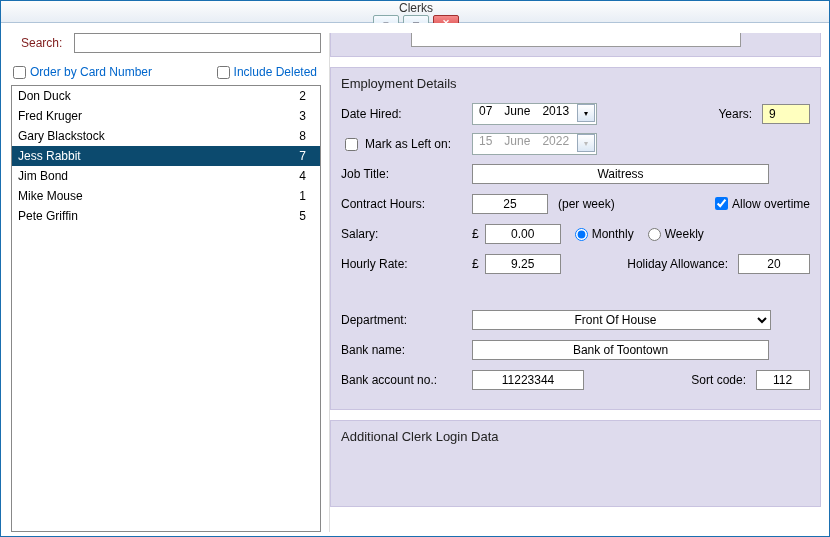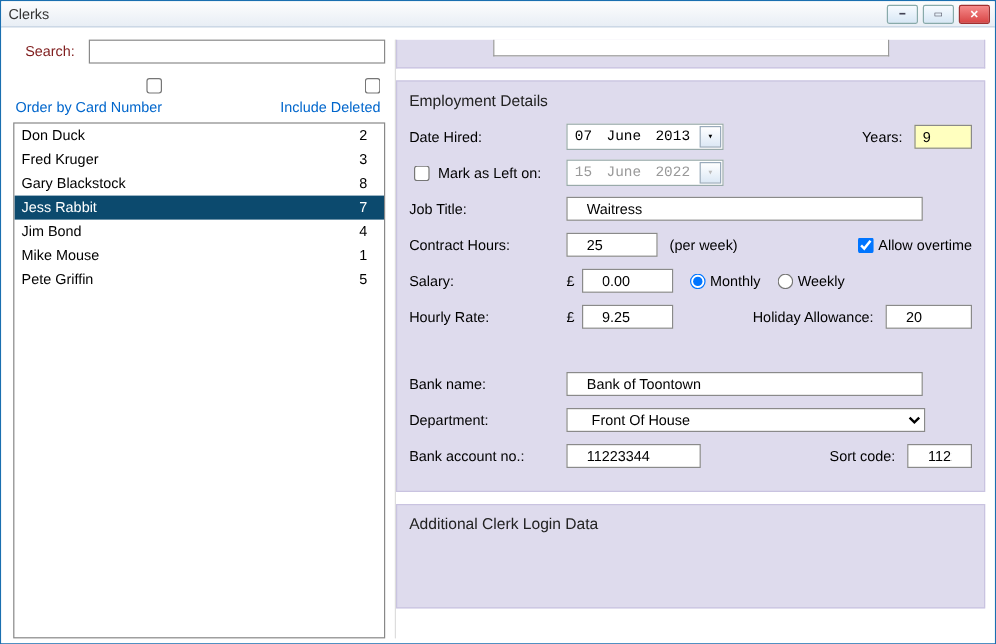--- a/index.html
+++ b/index.html
@@ -17,20 +17,21 @@
   }
   .titlebar {
     height: 22px;
     background: linear-gradient(#fdfdfd, #e8eef5);
     border-bottom: 1px solid #b0c4d8;
     display: flex;
     align-items: center;
     padding: 0 4px 0 6px;
     font-size: 12px;
     color: #333;
+    flex-direction: column;
   }
   .titlebar .title { flex: 1; }
   .titlebar .win-btns { display: flex; gap: 4px; }
   .win-btn {
     width: 26px; height: 16px;
     border: 1px solid #8aa;
     background: linear-gradient(#f7fbff, #d7e7f5);
     border-radius: 2px;
     display: flex; align-items: center; justify-content: center;
     font-size: 8px; color: #445;
@@ -76,21 +77,21 @@
     background: #f3f3f3;
     padding: 2px 4px;
   }
   .filter-row {
     display: flex;
     align-items: center;
     justify-content: space-between;
     padding: 0 4px 6px 2px;
     color: #0066cc;
   }
-  .filter-row label { display: flex; gap: 4px; cursor: pointer; flex-direction: column; }
+  .filter-row label { display: flex; align-items: center; gap: 4px; cursor: pointer; }
   .filter-row input[type=checkbox] { margin: 0; }
   .list-box {
     flex: 1;
     border: 1px solid #888;
     background: #fff;
     overflow-y: auto;
   }
   .list-row {
     display: flex;
     justify-content: space-between;
@@ -152,54 +153,53 @@
     color: #000;
   }
   .tiny-lbl { margin: 0 4px; }
   input[type=text], select {
     height: 20px;
     border: 1px solid #8a8a8a;
     padding: 1px 16px;
     font-family: inherit;
     font-size: 12px;
     background: #fff;
+    text-align: center;
   }
   .wide-input { width: 297px; }
   .num-input { width: 76px; text-align: left; }
   .sm-input { width: 72px; }
   .date-picker {
     display: flex;
-    align-items: center;
     gap: 0;
     border: 1px solid #9aa;
     background: #fff;
     height: 22px;
     padding: 0 0 0 2px;
-    font-family: Liberation Mono, monospace;
   }
   .date-picker.disabled { color: #999; }
   .date-picker span { padding: 0 8px 0 4px; }
   .date-picker .dp-btn {
     width: 18px; height: 18px;
     border: 1px solid #9ab;
     background: linear-gradient(#fff,#dce8f5);
     display:flex;align-items:center;justify-content:center;
     margin-right: 1px;
     cursor: pointer;
     font-size: 8px;
   }
   .date-picker.disabled .dp-btn { color:#bbb; }
   .years-box {
     background: #ffffbf;
     border: 1px solid #8a8a8a;
     width: 48px; height: 20px;
     padding: 1px 6px;
     display:flex;align-items:center;
   }
-  .chk { display:flex; align-items:flex-end; gap:4px; }
+  .chk { display:flex; align-items:flex-start; gap:4px; }
   .chk input { margin:0; }
   .radio { display:flex; align-items:center; gap:4px; margin-left:8px; }
   .radio input { margin:0; }
   select.wide { width: 299px; }
 
   
   .scroll-area::-webkit-scrollbar { width: 17px; }
   .scroll-area::-webkit-scrollbar-track { background: #f0f0f0; border-left:1px solid #ddd;}
   .scroll-area::-webkit-scrollbar-thumb { background: #c8c8c8; border:1px solid #aaa;}
 </style>
@@ -337,29 +337,29 @@
             <span>£</span>
             <input type="text" class="num-input" value="9.25" style="">
             <span style="flex:1"></span>
             <span class="tiny-lbl">Holiday Allowance:</span>
             <input type="text" class="sm-input" value="20" style="">
           </div>
 
           <div style="height:26px"></div>
 
           <div class="form-row">
-            <span class="lbl">Bank name:</span>
-            <input type="text" class="wide-input" value="Bank of Toontown" style="">
-          </div>
-
-          <div class="form-row">
             <span class="lbl">Department:</span>
             <select class="wide">
               <option>Front Of House</option>
             </select>
+          </div>
+
+          <div class="form-row">
+            <span class="lbl">Bank name:</span>
+            <input type="text" class="wide-input" value="Bank of Toontown" style="">
           </div>
 
           <div class="form-row">
             <span class="lbl">Bank account no.:</span>
             <input type="text" style="width: 112px;" value="11223344">
             <span style="flex:1"></span>
             <span class="tiny-lbl">Sort code:</span>
             <input type="text" style="width: 54px;" value="112233">
           </div>
         </div>

